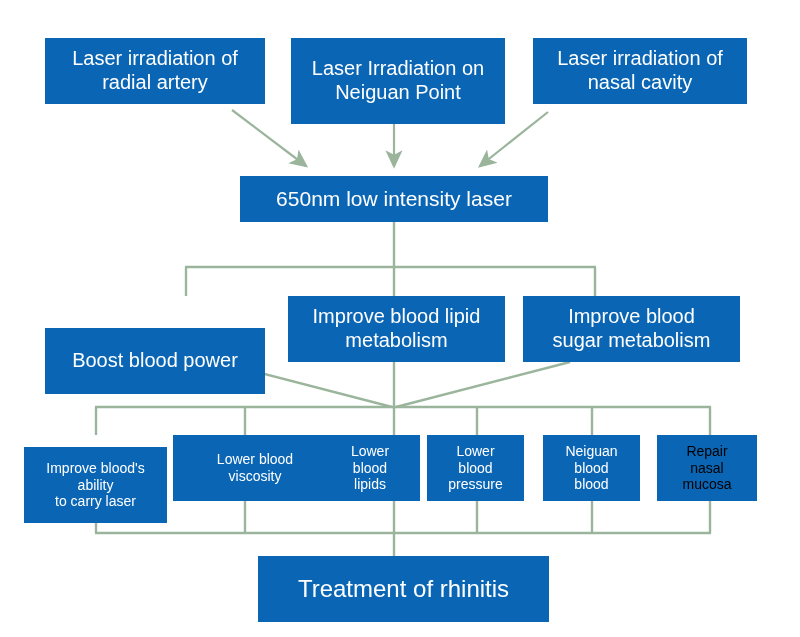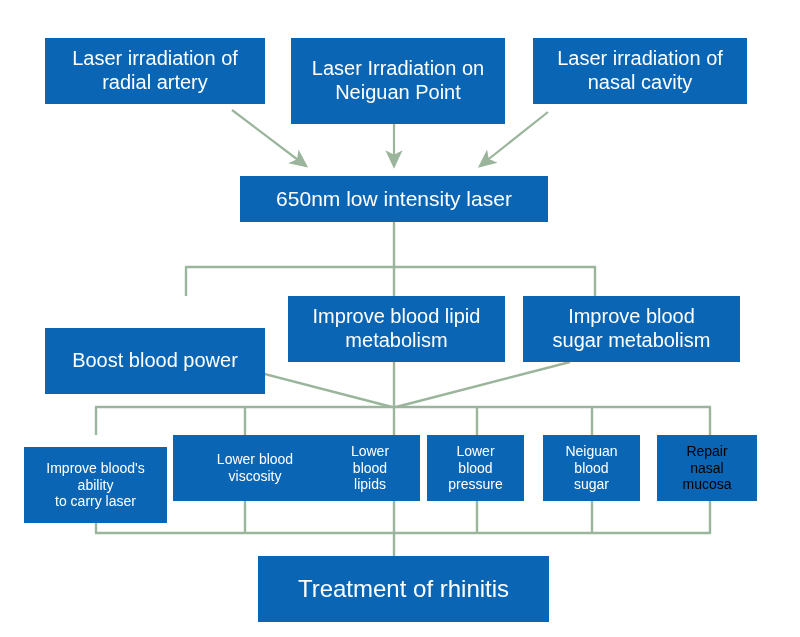--- a/index.html
+++ b/index.html
@@ -149,21 +149,21 @@
   </div>
   <div class="node tier-outcome" style="left: 427px; top: 435px; width: 97px; height: 66px; background: rgb(10, 102, 181); color: rgb(255, 255, 255);">
     <span>
       <span>Lower blood</span><br>
       <span>pressure</span>
     </span>
   </div>
   <div class="node tier-outcome" style="left: 543px; top: 435px; width: 97px; height: 66px; background: rgb(10, 102, 181); color: rgb(255, 255, 255);">
     <span>
       <span>Neiguan blood</span><br>
-      <span>sugar</span>
+      <span>blood</span>
     </span>
   </div>
   <div class="node tier-outcome" style="left: 657px; top: 435px; width: 100px; height: 66px; background: rgb(10, 102, 181); color: #000000;">
     <span>
       <span>Repair nasal</span><br>
       <span>mucosa</span>
     </span>
   </div>
 
   <div class="node tier-final" style="left: 258px; top: 556px; width: 291px; height: 66px; background: rgb(10, 102, 181); color: rgb(255, 255, 255);">

